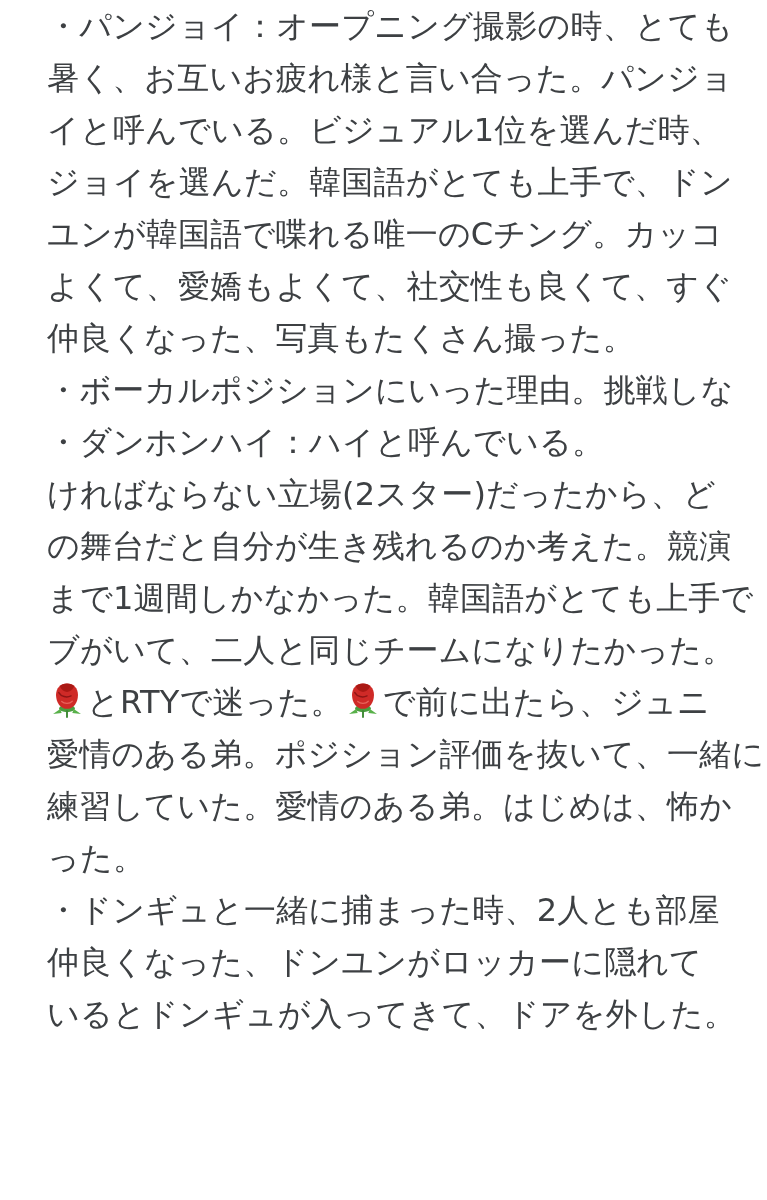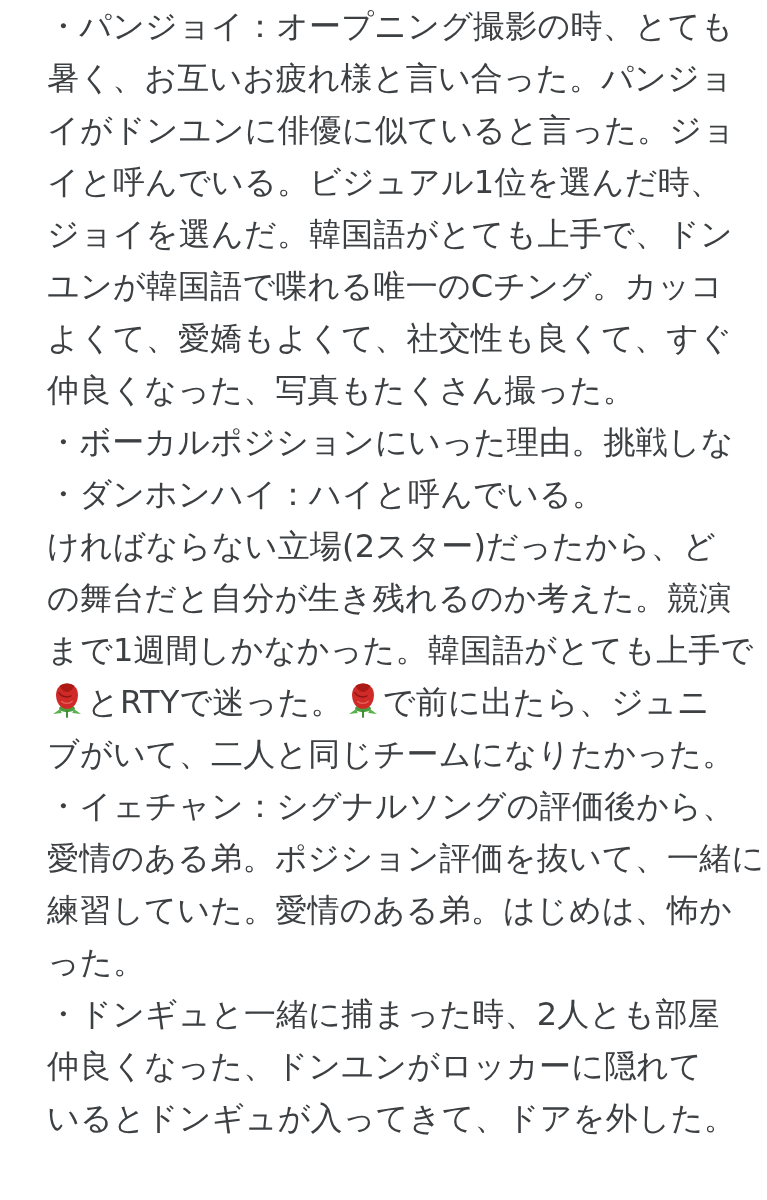--- a/index.html
+++ b/index.html
@@ -40,52 +40,50 @@
     margin: 0 1px;
   }
 </style>
 </head>
 <body>
 
 <div class="page">
   <div class="text-block">
     <div class="line">・パンジョイ：オープニング撮影の時、とても</div>
     <div class="line">暑く、お互いお疲れ様と言い合った。パンジョ</div>
-    <div class="line">イがドンユンに俳優に似ていると言った。ジョ</div>
     <div class="line">イと呼んでいる。ビジュアル1位を選んだ時、</div>
     <div class="line">ジョイを選んだ。韓国語がとても上手で、ドン</div>
     <div class="line">ユンが韓国語で喋れる唯一のCチング。カッコ</div>
     <div class="line">よくて、愛嬌もよくて、社交性も良くて、すぐ</div>
     <div class="line">仲良くなった、写真もたくさん撮った。</div>
     <div class="line">・ボーカルポジションにいった理由。挑戦しな</div>
     <div class="line">・ダンホンハイ：ハイと呼んでいる。</div>
     <div class="line">ければならない立場(2スター)だったから、ど</div>
     <div class="line">の舞台だと自分が生き残れるのか考えた。競演</div>
     <div class="line">まで1週間しかなかった。韓国語がとても上手で</div>
+    <div class="line">ブがいて、二人と同じチームになりたかった。</div>
     <div class="line"><svg class="rose" viewBox="0 0 36 36" xmlns="http://www.w3.org/2000/svg">
           <ellipse cx="18" cy="25" rx="7.5" ry="3.6" fill="#4a9e3f"></ellipse>
           <path d="M11.5 25.5 L4.8 30.2 L13 29.4 Z" fill="#58b14a"></path>
           <path d="M24.5 25.5 L31.2 30.2 L23 29.4 Z" fill="#58b14a"></path>
           <rect x="17.1" y="26.5" width="1.8" height="7.5" rx="0.9" fill="#3d8a34"></rect>
           <path fill="#cf2a27" d="M18 1.5 C11.8 1.5 7.6 6 7.6 12.2 C7.6 19.6 12 25.4 18 25.4 C24 25.4 28.4 19.6 28.4 12.2 C28.4 6 24.2 1.5 18 1.5 Z"></path>
           <path fill="#a31612" opacity="0.85" d="M18 1.5 C15.2 1.5 12.8 2.4 11.1 4 C12.9 7.4 15.4 9.4 18 9.4 C20.6 9.4 23.1 7.4 24.9 4 C23.2 2.4 20.8 1.5 18 1.5 Z"></path>
           <path fill="none" stroke="#8e1515" stroke-width="1.4" stroke-linecap="round" d="M10.2 10 C12.5 13.8 17.5 15.2 21.8 13.2"></path>
           <path fill="none" stroke="#e8655c" stroke-width="1.2" stroke-linecap="round" d="M13 18.5 C15.5 20.8 20.5 20.8 23 18.2"></path>
         </svg>とRTYで迷った。<svg class="rose" viewBox="0 0 36 36" xmlns="http://www.w3.org/2000/svg">
           <ellipse cx="18" cy="25" rx="7.5" ry="3.6" fill="#4a9e3f"></ellipse>
           <path d="M11.5 25.5 L4.8 30.2 L13 29.4 Z" fill="#58b14a"></path>
           <path d="M24.5 25.5 L31.2 30.2 L23 29.4 Z" fill="#58b14a"></path>
           <rect x="17.1" y="26.5" width="1.8" height="7.5" rx="0.9" fill="#3d8a34"></rect>
           <path fill="#cf2a27" d="M18 1.5 C11.8 1.5 7.6 6 7.6 12.2 C7.6 19.6 12 25.4 18 25.4 C24 25.4 28.4 19.6 28.4 12.2 C28.4 6 24.2 1.5 18 1.5 Z"></path>
           <path fill="#a31612" opacity="0.85" d="M18 1.5 C15.2 1.5 12.8 2.4 11.1 4 C12.9 7.4 15.4 9.4 18 9.4 C20.6 9.4 23.1 7.4 24.9 4 C23.2 2.4 20.8 1.5 18 1.5 Z"></path>
           <path fill="none" stroke="#8e1515" stroke-width="1.4" stroke-linecap="round" d="M10.2 10 C12.5 13.8 17.5 15.2 21.8 13.2"></path>
           <path fill="none" stroke="#e8655c" stroke-width="1.2" stroke-linecap="round" d="M13 18.5 C15.5 20.8 20.5 20.8 23 18.2"></path>
         </svg>で前に出たら、ジュニ</div>
-    <div class="line">ブがいて、二人と同じチームになりたかった。</div>
-    <div class="line">・イェチャン：シグナルソングの評価後から、</div>
     <div class="line">愛情のある弟。ポジション評価を抜いて、一緒に</div>
     <div class="line">練習していた。愛情のある弟。はじめは、怖か</div>
     <div class="line">った。</div>
     <div class="line">・ドンギュと一緒に捕まった時、2人とも部屋</div>
     <div class="line">仲良くなった、ドンユンがロッカーに隠れて</div>
     <div class="line">いるとドンギュが入ってきて、ドアを外した。</div>
   </div>
 </div>
 
 </body></html>

